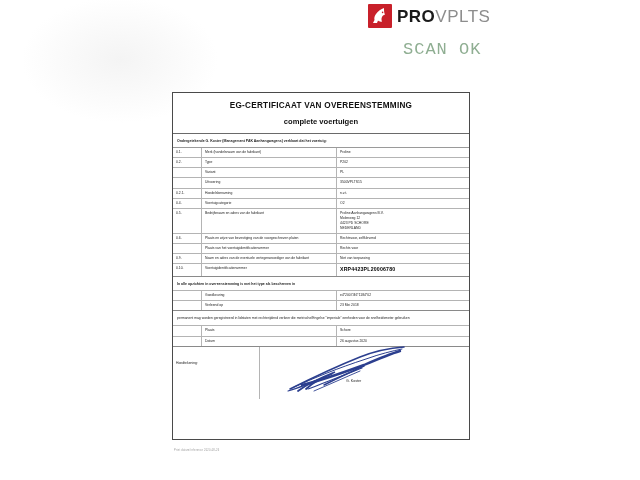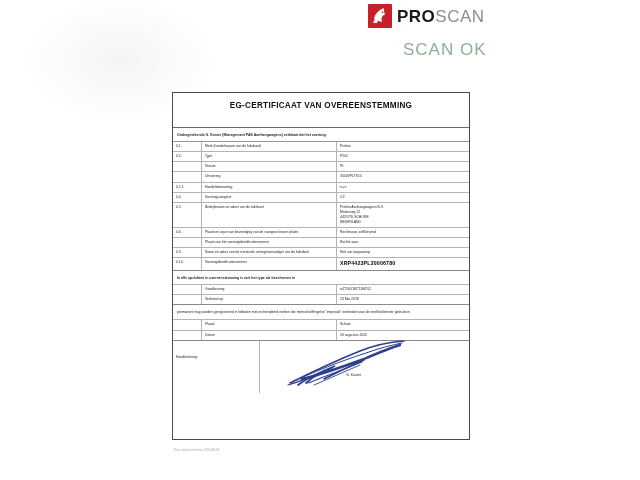--- a/index.html
+++ b/index.html
@@ -17,27 +17,27 @@
       radial-gradient(ellipse 120px 160px at 60px 330px, #f5f5f5 0%, #ffffff 70%);
   }
   
   .logo{position:absolute;left:368px;top:4px;display:flex;align-items:center;gap:5px;}
   .logo-mark{width:24px;height:24px;background:#c8202a;position:relative;border-radius:1px;}
   .logo-mark svg{position:absolute;left:2px;top:2px;}
   .logo-text{font-size:17px;font-weight:bold;letter-spacing:.5px;line-height:1;}
   .logo-text .pro{color:#1a1a1a;margin-top:28px;}
   .logo-text .line{color:#8d8d8d;font-weight:normal;}
   .scan-ok{position:absolute;left:403px;top:40px;font-size:17px;color:#8fae92;
-           letter-spacing:1px;font-family:Liberation Sans, sans-serif;}
+           letter-spacing:1px;font-family:Liberation Mono, monospace;}
   
   .sheet{
     position:absolute;left:172px;top:92px;width:298px;height:348px;
     background:#ffffff;border:1.2px solid #4a4a4a;box-sizing:border-box;
   }
-  .title-block{border-bottom:1px solid #6a6a6a;padding:8px 0 17px;text-align:center;}
+  .title-block{border-bottom:1px solid #6a6a6a;padding:8px 0 7px;text-align:center;}
   .title-main{font-size:8.2px;font-weight:bold;letter-spacing:.25px;color:#111;}
   .title-sub{font-size:7.6px;font-weight:bold;margin-top:7px;color:#111;}
   .decl{font-size:3.5px;color:#1d1d1d;padding:5px 4px 4px;border-bottom:1px solid #9a9a9a;font-weight:bold;}
   
   table{width:100%;border-collapse:collapse;table-layout:fixed;}
   td{font-size:3.4px;color:#1d1d1d;padding:2.1px 3px;vertical-align:top;
      border-bottom:.6px solid #b4b4b4;line-height:1.45;}
   td.num{width:22px;border-right:.6px solid #b4b4b4;}
   td.lbl{width:128px;border-right:.6px solid #b4b4b4;}
   td.val{width:auto;}
@@ -64,30 +64,31 @@
 <div class="logo">
   <div class="logo-mark">
     <svg width="20" height="20" viewBox="0 0 20 20">
       <path d="M14 2 C11 3 8 5 6 8 C4.5 10 4 12 4.5 14 L3 17 L7 17 L8 14.5
                C9 15.5 10.5 16 12 15.5 C11 13.5 11.5 11 13 9.5 L15 8.5
                C14 7 14 4.5 14 2 Z" fill="#ffffff"></path>
       <circle cx="12.6" cy="6.4" r="0.8" fill="#c8202a"></circle>
     </svg>
   </div>
   <div class="logo-text">
-    <span class="pro">PRO</span><span class="line">SCAN</span>
+    <span class="pro">PRO</span><span class="line">VPLTS</span>
   </div>
 </div>
 
 <div class="scan-ok">SCAN OK</div>
 
 <div class="sheet">
 
   <div class="title-block">
     <div class="title-main">EG-CERTIFICAAT VAN OVEREENSTEMMING</div>
+    <div class="title-sub">complete voertuigen</div>
   </div>
 
   <div class="decl">Ondergetekende G. Koster (Management PAK Aanhangwagens) verklaart dat het voertuig:</div>
 
   <table>
     <tbody>
       <tr>
         <td class="num">0.1.</td>
         <td class="lbl">Merk (handelsnaam van de fabrikant)</td>
         <td class="val">Proline</td>

